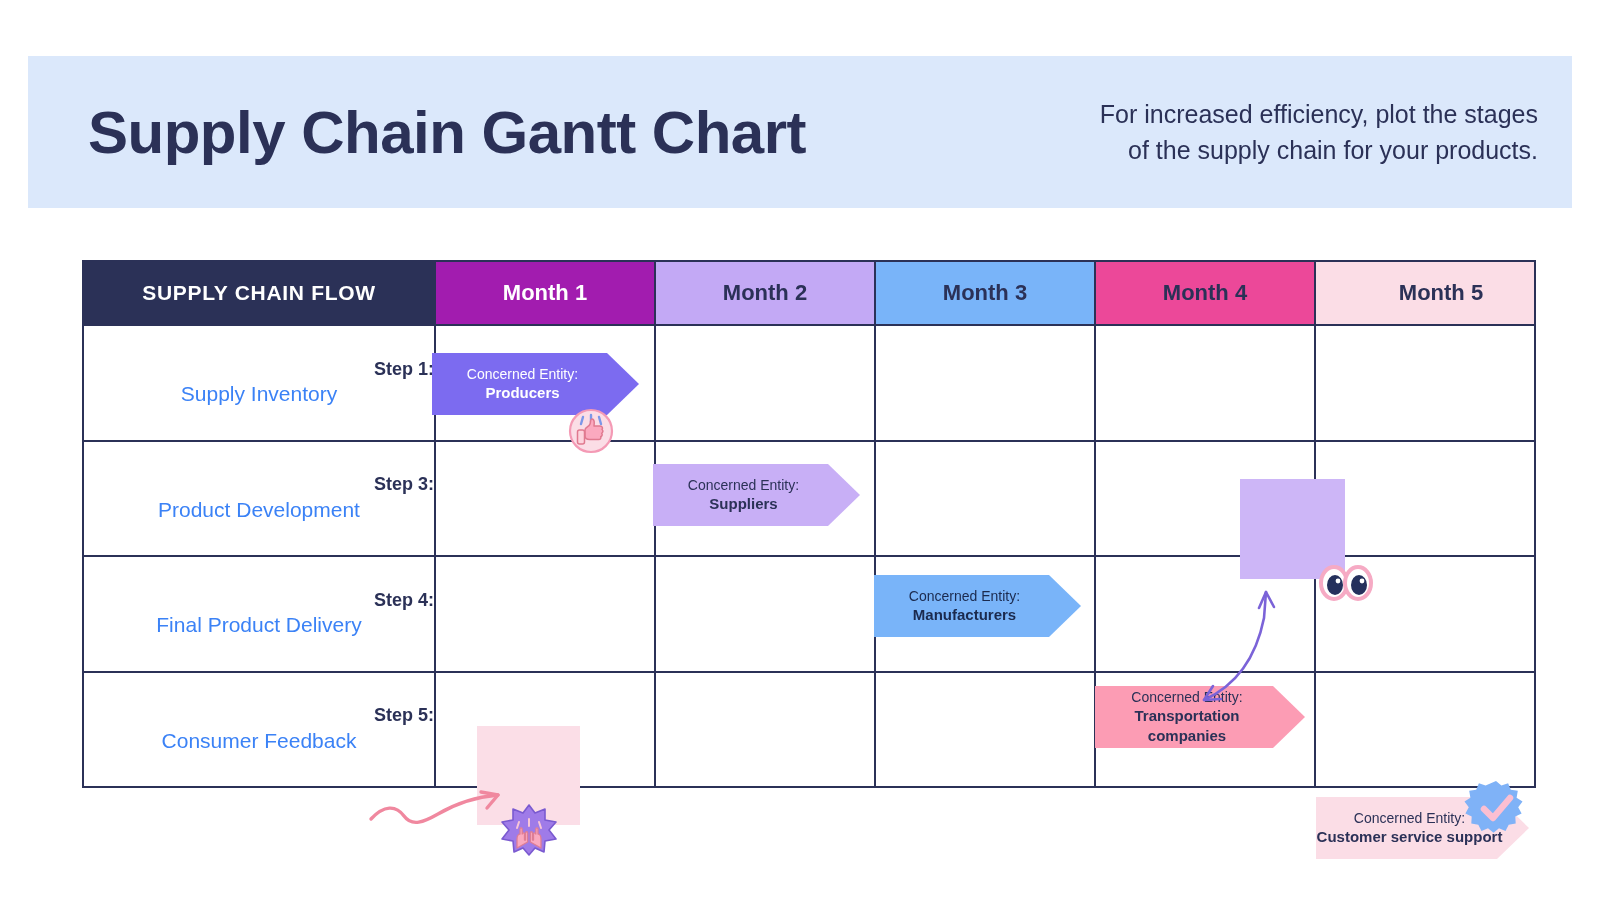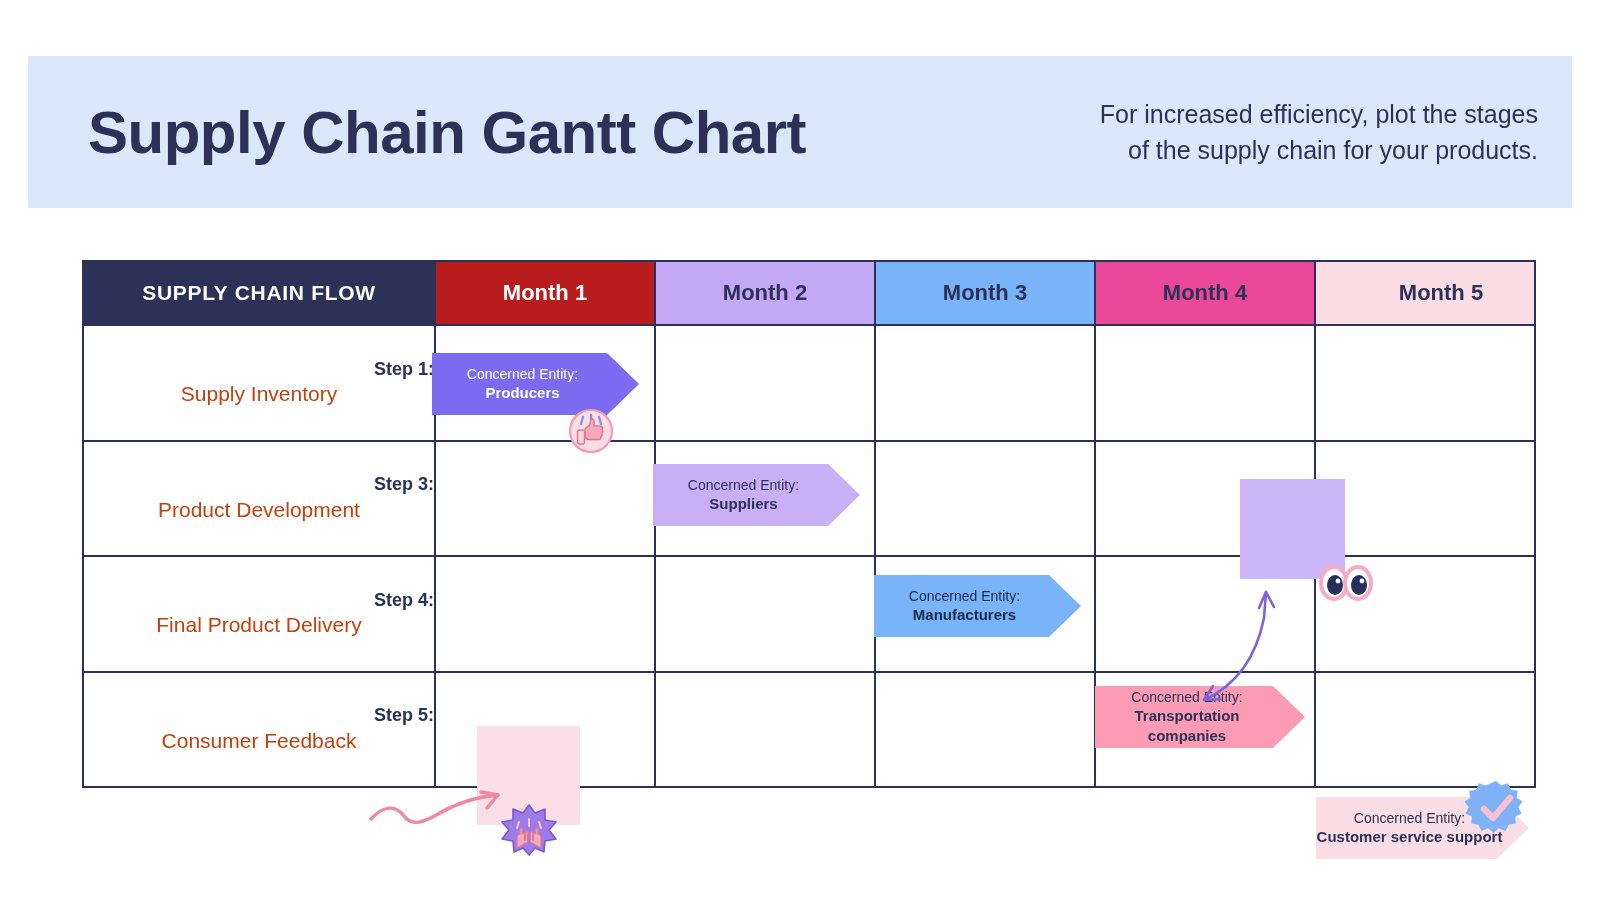--- a/index.html
+++ b/index.html
@@ -52,29 +52,29 @@
   col.c-m    { width: 220px; }
 
   th.flow-head {
     background: #2b3157; color: #ffffff;
     font-size: 21px; font-weight: 700; letter-spacing: 0.7px;
     height: 64px;
   }
   th.month-head {
     height: 64px; font-size: 22px; font-weight: 700; color: #2b3157;
   }
-  th.month-head.m1 { background:#b91c1c; color:#ffffff; }
+  th.month-head.m1 { background:#a21caf; color:#ffffff; }
   th.month-head.m2 { background:#c3a9f5; }
   th.month-head.m3 { background:#79b4f9; }
   th.month-head.m4 { background:#ec4899; }
   th.month-head.m5 { background:#fbdde6;padding-left:32px; }
 
   td.step-cell { height: 111px; background:#fff; text-align:center; vertical-align: middle; }
   .step-num { font-size: 18px; font-weight: 700; color:#2b3157; line-height: 1.25; text-align: right; }
-  .step-name { font-size: 21px; font-weight: 400; color:#c2410c; line-height: 1.3; }
+  .step-name { font-size: 21px; font-weight: 400; color:#3b82f6; line-height: 1.3; }
   .step-underline {
     width: 140px; height: 5px; border-radius: 3px;
     background: #f3a0bb; margin: 6px auto 0;
   }
   td.track { background:#fff; }
 
   
   .bar {
     position: absolute;
     height: 62px;

